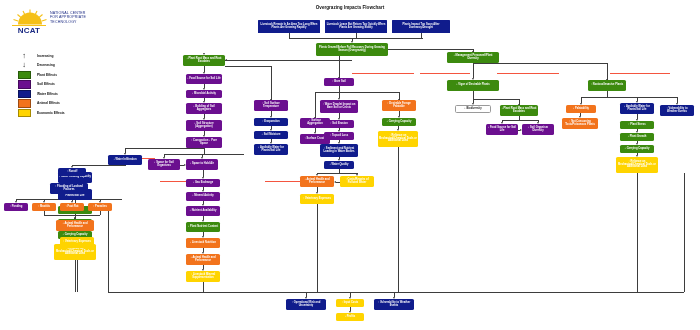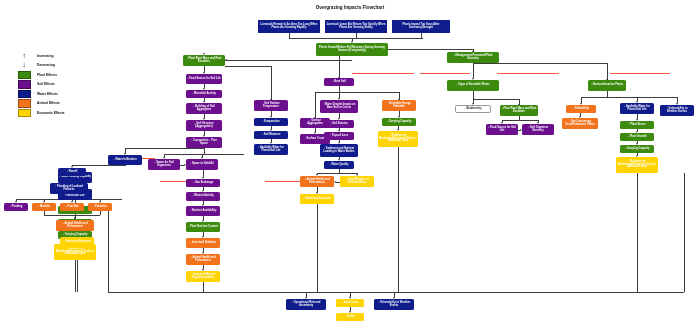--- a/index.html
+++ b/index.html
@@ -86,20 +86,40 @@
   .ar.right {
     border-top:1.4px solid transparent; border-bottom:1.4px solid transparent;
     border-right:0; border-left:2.2px solid #3d3d3d;
   }
 </style>
 </head>
 <body>
 
 <div id="stage">
 
+  <div class="logo">
+    <svg class="logo-sun" viewBox="0 0 40 17">
+      <g stroke="#f5c018" stroke-width="1.1">
+        <line x1="20" y1="0.6" x2="20" y2="5"></line>
+        <line x1="13" y1="2" x2="15" y2="6"></line>
+        <line x1="27" y1="2" x2="25" y2="6"></line>
+        <line x1="7.5" y1="5.5" x2="11" y2="8.5"></line>
+        <line x1="32.5" y1="5.5" x2="29" y2="8.5"></line>
+        <line x1="3.5" y1="10.5" x2="8" y2="12"></line>
+        <line x1="36.5" y1="10.5" x2="32" y2="12"></line>
+      </g>
+      <path d="M8 15.6 A12 12 0 0 1 32 15.6 Z" fill="#f5c018"></path>
+    </svg>
+    <div class="logo-ncat">NCAT</div>
+    <div class="logo-txt">
+      <div>NATIONAL CENTER</div>
+      <div>FOR APPROPRIATE</div>
+      <div>TECHNOLOGY</div>
+    </div>
+  </div>
 
   <div class="title">Overgrazing Impacts Flowchart</div>
 
   <div class="legend" id="legend">
       <div class="lg-row">
         <div class="lg-arrow">↑</div>
         <div class="lg-lbl">Increasing</div>
       </div>
       <div class="lg-row">
         <div class="lg-arrow">↓</div>

